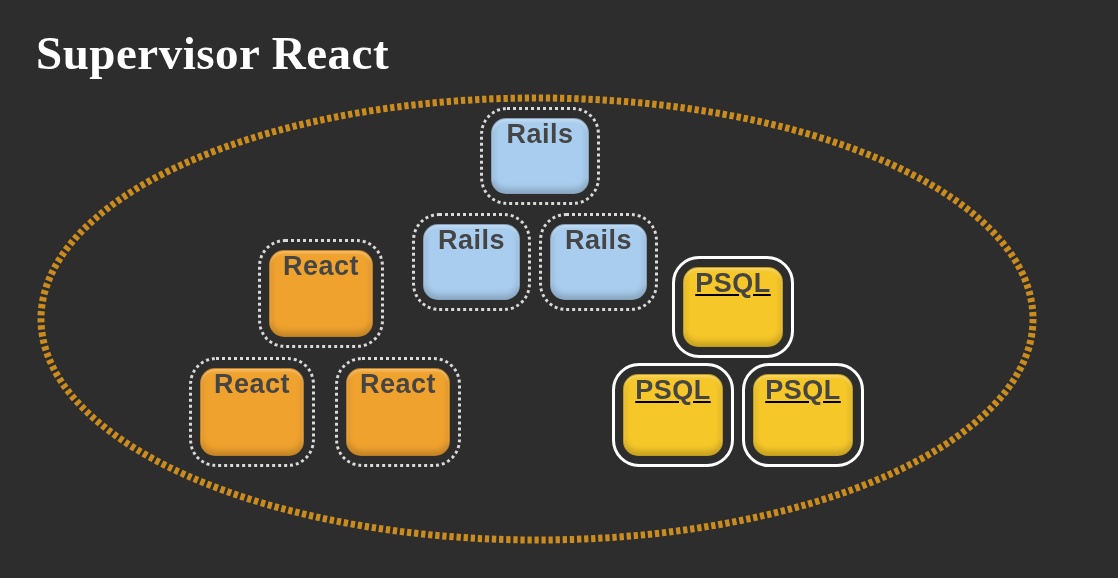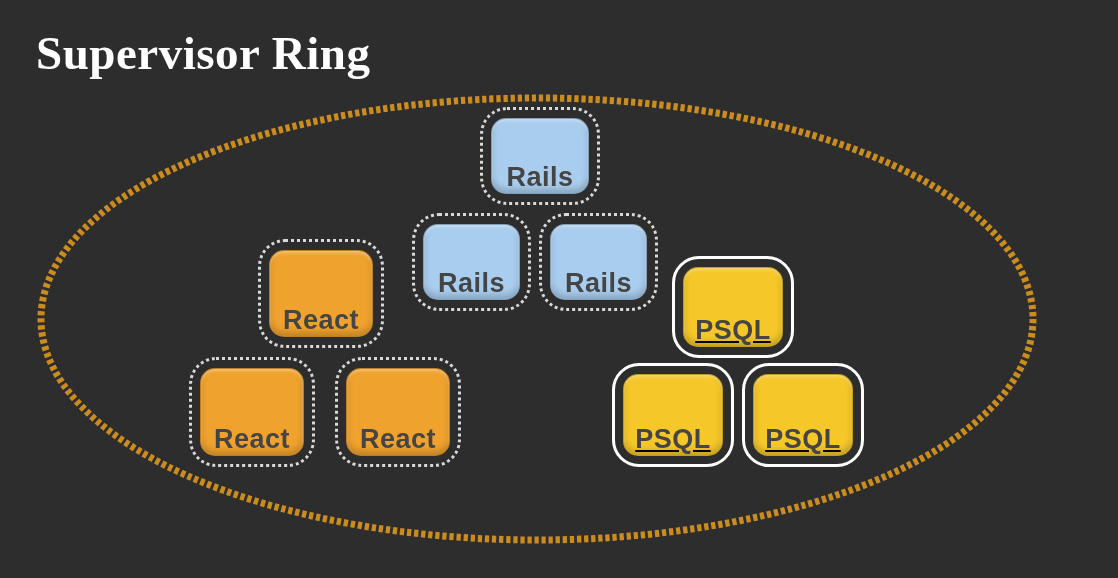--- a/index.html
+++ b/index.html
@@ -42,21 +42,21 @@
   }
   .node.stitched { border: 3px dotted #d9d9d9; }
   .node.solid   { border: 3px solid  #ffffff; text-decoration: underline; }
   .node-inner {
     width: 100%;
     height: 100%;
     box-sizing: border-box;
     border-radius: 15px;
     border: 1px solid rgba(0,0,0,0.22);
     display: flex;
-    align-items: flex-end;
+    align-items: flex-start;
     justify-content: center;
     box-shadow: inset 0 2px 3px rgba(255,255,255,0.35),
                 inset 0 -4px 6px rgba(0,0,0,0.20);
   }
   .node-label {
     font-weight: 700;
     font-size: 27px;
     letter-spacing: 0.5px;
     color: #454545;
   }
@@ -69,21 +69,21 @@
   .pos-react-b   { left: 335px; top: 357px; width: 126px; height: 110px; }
   .pos-psql-top  { left: 672px; top: 256px; width: 122px; height: 102px; }
   .pos-psql-a    { left: 612px; top: 363px; width: 122px; height: 104px; }
   .pos-psql-b    { left: 742px; top: 363px; width: 122px; height: 104px; }
 </style>
 </head>
 <body>
 
 <div class="stage" style="background: rgb(45, 45, 45);">
 
-  <h1 class="page-title" style="color: rgb(255, 255, 255);">Supervisor Ring</h1>
+  <h1 class="page-title" style="color: rgb(255, 255, 255);">Supervisor React</h1>
 
   <svg class="ring-svg" width="1118" height="578" viewBox="0 0 1118 578" aria-hidden="true">
     <ellipse cx="537" cy="319" rx="496" ry="221" fill="none" stroke-width="7" stroke-dasharray="4.3 2.8" stroke="#cb8c1f"></ellipse>
   </svg>
 
   <div class="node stitched pos-rails-top" style="border-color: rgb(217, 217, 217);">
     <div class="node-inner" style="background: rgb(169, 205, 238);">
       <span class="node-label" style="color: rgb(69, 69, 69);">Rails</span>
     </div>
   </div>

